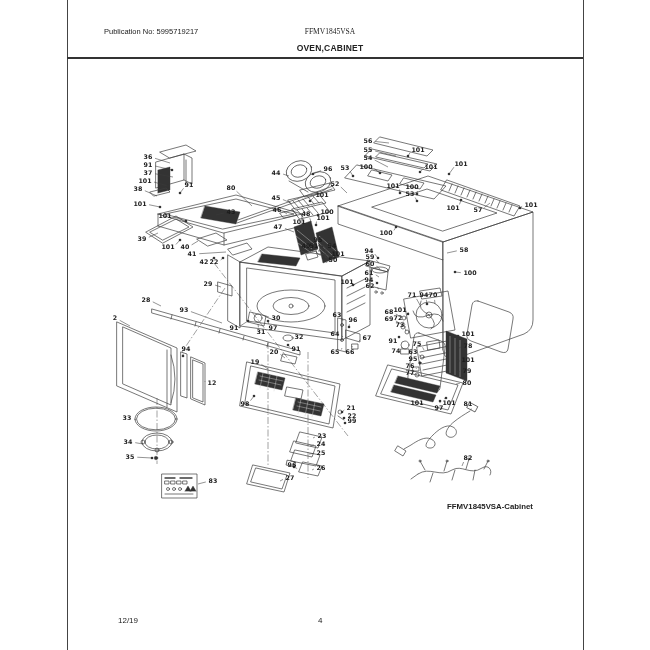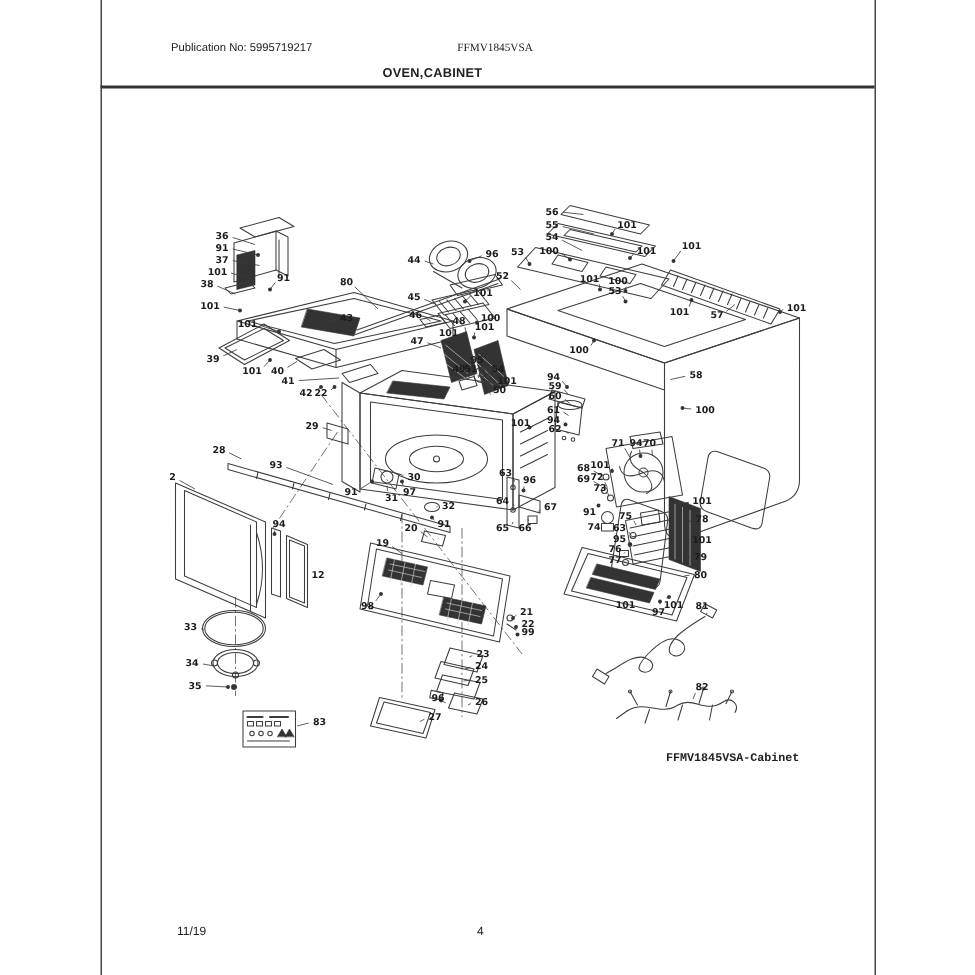--- a/index.html
+++ b/index.html
@@ -2,26 +2,26 @@
 <html><head>
 <meta charset="utf-8">
 <style>
   html,body{margin:0;padding:0;background:#ffffff;}
   .page{position:relative;width:650px;height:650px;background:#fff;overflow:hidden;
         font-family:"Liberation Sans","DejaVu Sans",sans-serif;color:#222;}
   .vline{position:absolute;top:0;bottom:0;width:1px;background:#444;}
   .vline.left{left:67px;}
   .vline.right{left:583px;}
   .hline{position:absolute;left:67px;width:516px;height:1.5px;background:#333;top:57px;}
-  .hdr-pub{position:absolute;left:114px;top:27px;font-size:7.5px;text-align:right;}
+  .hdr-pub{position:absolute;left:104px;top:27px;font-size:7.5px;text-align:right;}
   .hdr-model{position:absolute;left:255px;top:27px;width:150px;text-align:center;font-size:7.5px;font-family:Liberation Serif, serif;}
-  .hdr-title{position:absolute;left:255px;top:43px;width:150px;text-align:left;
+  .hdr-title{position:absolute;left:255px;top:43px;width:150px;text-align:center;
              font-size:8.5px;font-weight:bold;letter-spacing:.2px;}
-  .caption{position:absolute;left:444px;top:502px;width:92px;
-           font-size:7.8px;font-weight:bold;font-family:Liberation Mono, monospace;}
+  .caption{position:absolute;left:444px;top:502px;width:92px;text-align:center;
+           font-size:7.8px;font-weight:bold;}
   .ftr-date{position:absolute;left:118px;top:616px;font-size:8px;}
   .ftr-page{position:absolute;left:318px;top:616px;font-size:8px;}
   svg{position:absolute;left:0;top:0;}
   .art{stroke:#3d3d3d;stroke-width:.7;fill:none;stroke-linejoin:round;stroke-linecap:round;}
   .dark{fill:#333;stroke:#333;stroke-width:.4;}
   .lite{stroke:#cfcfcf;stroke-width:.45;fill:none;}
   .cl{stroke:#555;stroke-width:.55;stroke-dasharray:7 2 1.5 2;fill:none;}
   .callout-txt{font-family:"DejaVu Sans","Liberation Sans",sans-serif;font-size:6.3px;
                font-weight:bold;fill:#1c1c1c;}
   .leader{stroke:#3a3a3a;stroke-width:.55;}
@@ -593,15 +593,15 @@
         <line x1="313.8738344606571" y1="469.0846522890933" x2="312" y2="470" class="leader"></line>
         <text x="321" y="470.2" text-anchor="middle" class="callout-txt">26</text>
         <line x1="283.0078681178856" y1="479.43673942783175" x2="280" y2="481" class="leader"></line>
         <text x="290" y="480.2" text-anchor="middle" class="callout-txt">27</text>
         <line x1="463.62" y1="462" x2="462" y2="466" class="leader"></line>
         <text x="468" y="460.2" text-anchor="middle" class="callout-txt">82</text>
       </g>
   </svg>
 
   <div class="caption">FFMV1845VSA-Cabinet</div>
-  <div class="ftr-date">11/19</div>
+  <div class="ftr-date">12/19</div>
   <div class="ftr-page">4</div>
 </div>
 
 </body></html>

